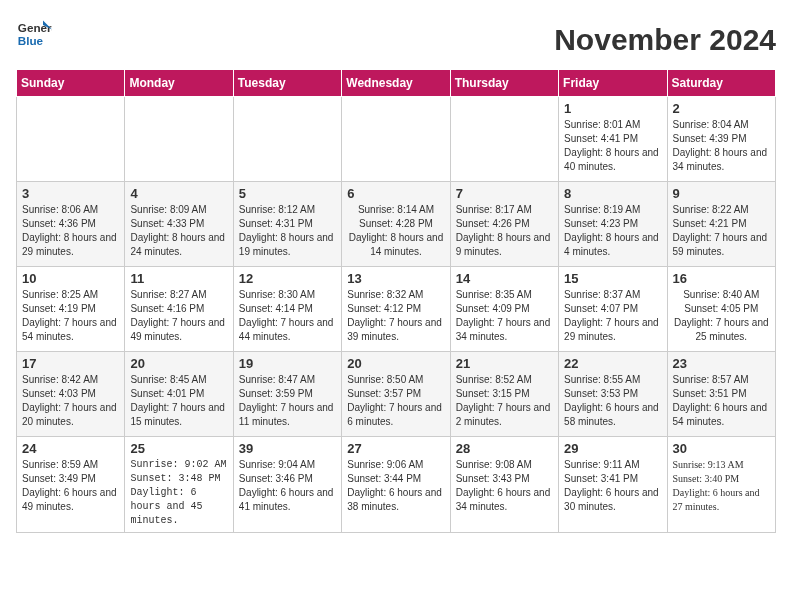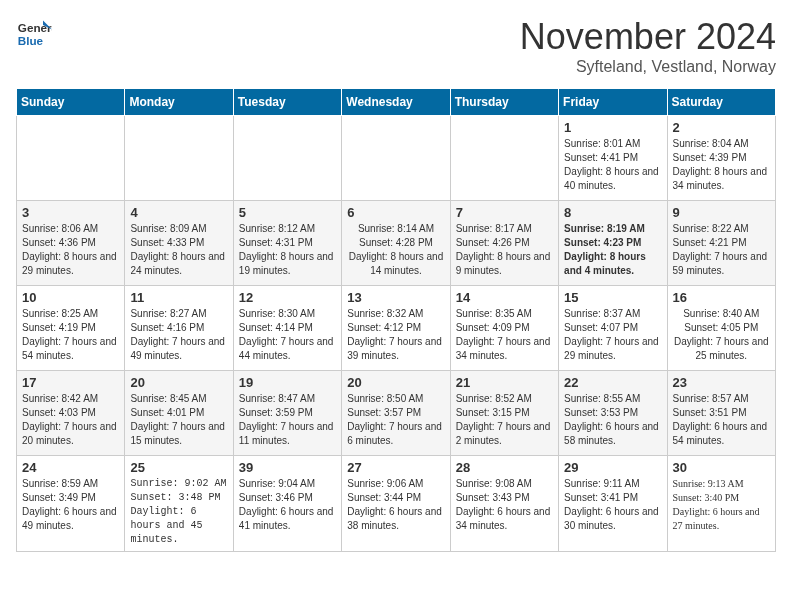--- a/index.html
+++ b/index.html
@@ -22,35 +22,36 @@
       gap: 4px;
     }
     .logo-icon {
       width: 36px;
       height: 36px;
     }
     .title-area {
       text-align: right;
     }
     .month-title {
-      font-size: 36px;
-      font-weight: normal;
+      font-size: 30px;
+      font-weight: bold;
       color: #333;
+      margin-top: 7px;
     }
     .location {
       font-size: 16px;
       color: #555;
     }
     table {
       width: 100%;
       border-collapse: collapse;
       table-layout: fixed;
     }
     thead tr th {
-      background-color: #0369a1;
+      background-color: #be185d;
       color: #fff;
       font-size: 12px;
       font-weight: bold;
       padding: 6px 4px;
       text-align: left;
       border: 1px solid #fff;
     }
     tbody tr td {
       border: 1px solid #ccc;
       vertical-align: top;
@@ -85,21 +86,20 @@
 <div class="header-area">
   <div class="logo">
     <svg class="logo-icon" viewBox="0 0 40 40" xmlns="http://www.w3.org/2000/svg">
       <text x="2" y="18" font-size="13" font-weight="bold" fill="#333">General</text>
       <text x="2" y="32" font-size="13" font-weight="bold" fill="#1a6bb0">Blue</text>
       <polygon points="30,5 40,15 30,10" fill="#1a6bb0"></polygon>
     </svg>
   </div>
   <div class="title-area">
     <div class="month-title">November 2024</div>
-    <div class="location">Syfteland, Vestland, Norway</div>
   </div>
 </div>
 
 <table>
   <thead>
     <tr>
     <th>Sunday</th>
         <th>Monday</th>
         <th>Tuesday</th>
         <th>Wednesday</th>
@@ -154,21 +154,21 @@
 Daylight: 8 hours and 14 minutes.</div>
         </td>
         <td>
           <span class="day-num">7</span>
           <div class="day-info" style="white-space: pre-line;">Sunrise: 8:17 AM
 Sunset: 4:26 PM
 Daylight: 8 hours and 9 minutes.</div>
         </td>
         <td>
           <span class="day-num">8</span>
-          <div class="day-info" style="white-space: pre-line; font-weight: bold;">Sunrise: 8:19 AM
+          <div class="day-info" style="white-space: pre-line;">Sunrise: 8:19 AM
 Sunset: 4:23 PM
 Daylight: 8 hours and 4 minutes.</div>
         </td>
         <td>
           <span class="day-num">9</span>
           <div class="day-info" style="white-space: pre-line;">Sunrise: 8:22 AM
 Sunset: 4:21 PM
 Daylight: 7 hours and 59 minutes.</div>
         </td>
       </tr>

